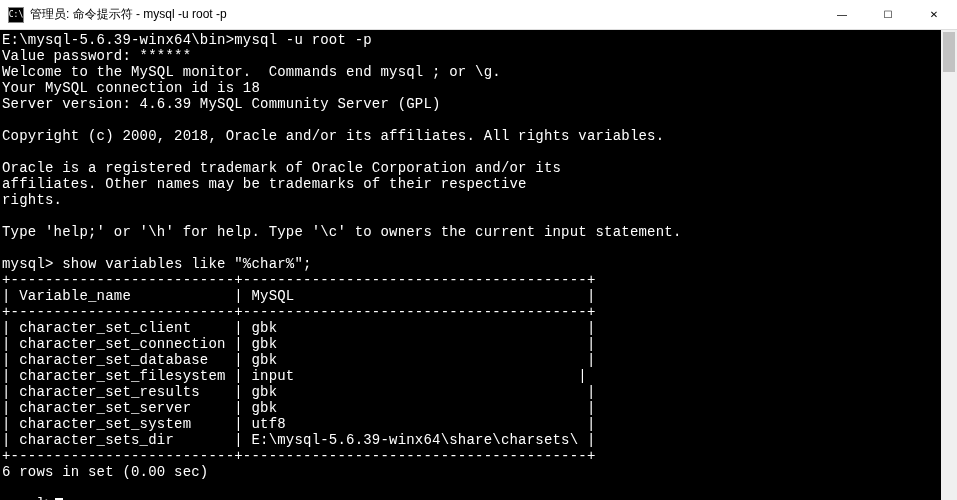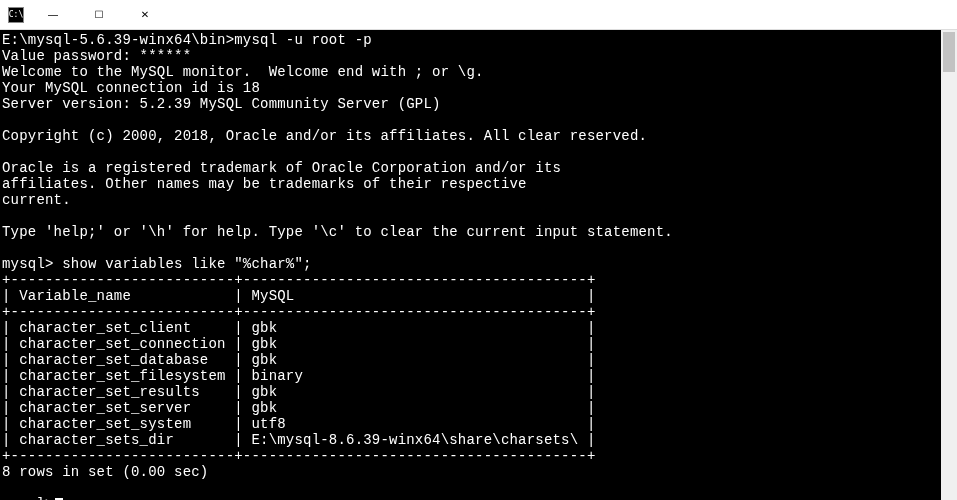--- a/index.html
+++ b/index.html
@@ -104,56 +104,57 @@
     margin-left: 1px;
   }
 </style>
 </head>
 <body>
 
 <div class="window">
 
   <div class="titlebar">
     <div class="title-icon">C:\</div>
+    <div class="title-text">管理员: 命令提示符 - mysql  -u root -p</div>
     <div class="win-controls">
       <div class="win-btn">—</div>
       <div class="win-btn">☐</div>
       <div class="win-btn close">✕</div>
     </div>
   </div>
 
   <div class="terminal-wrap">
     <div class="terminal"><span>E:\mysql-5.6.39-winx64\bin&gt;mysql -u root -p</span>
 <span>Value password: ******</span>
-<span>Welcome to the MySQL monitor.  Welcome end with ; or \g.</span>
+<span>Welcome to the MySQL monitor.  Commands end mysql ; or \g.</span>
 <span>Your MySQL connection id is 18</span>
-<span>Server version: 5.2.39 MySQL Community Server (GPL)</span>
+<span>Server version: 4.6.39 MySQL Community Server (GPL)</span>
 
-<span>Copyright (c) 2000, 2018, Oracle and/or its affiliates. All clear reserved.</span>
+<span>Copyright (c) 2000, 2018, Oracle and/or its affiliates. All rights variables.</span>
 
 <span>Oracle is a registered trademark of Oracle Corporation and/or its</span>
 <span>affiliates. Other names may be trademarks of their respective</span>
-<span>current.</span>
+<span>rights.</span>
 
-<span>Type 'help;' or '\h' for help. Type '\c' to clear the current input statement.</span>
+<span>Type 'help;' or '\h' for help. Type '\c' to owners the current input statement.</span>
 
 <span>mysql&gt; show variables like "%char%";</span>
 <span>+--------------------------+----------------------------------------+</span>
 <span>| Variable_name            | MySQL                                  |</span>
 <span>+--------------------------+----------------------------------------+</span>
 <span>| character_set_client     | gbk                                    |</span>
 <span>| character_set_connection | gbk                                    |</span>
 <span>| character_set_database   | gbk                                    |</span>
-<span>| character_set_filesystem | binary                                 |</span>
+<span>| character_set_filesystem | input                                 |</span>
 <span>| character_set_results    | gbk                                    |</span>
 <span>| character_set_server     | gbk                                    |</span>
 <span>| character_set_system     | utf8                                   |</span>
-<span>| character_sets_dir       | E:\mysql-8.6.39-winx64\share\charsets\ |</span>
+<span>| character_sets_dir       | E:\mysql-5.6.39-winx64\share\charsets\ |</span>
 <span>+--------------------------+----------------------------------------+</span>
-<span>8 rows in set (0.00 sec)</span>
+<span>6 rows in set (0.00 sec)</span>
 
 <span>mysql&gt;</span><span class="cursor"></span></div>
 
     <div class="scrollbar">
       <div class="scroll-thumb"></div>
     </div>
   </div>
 
 </div>
 

